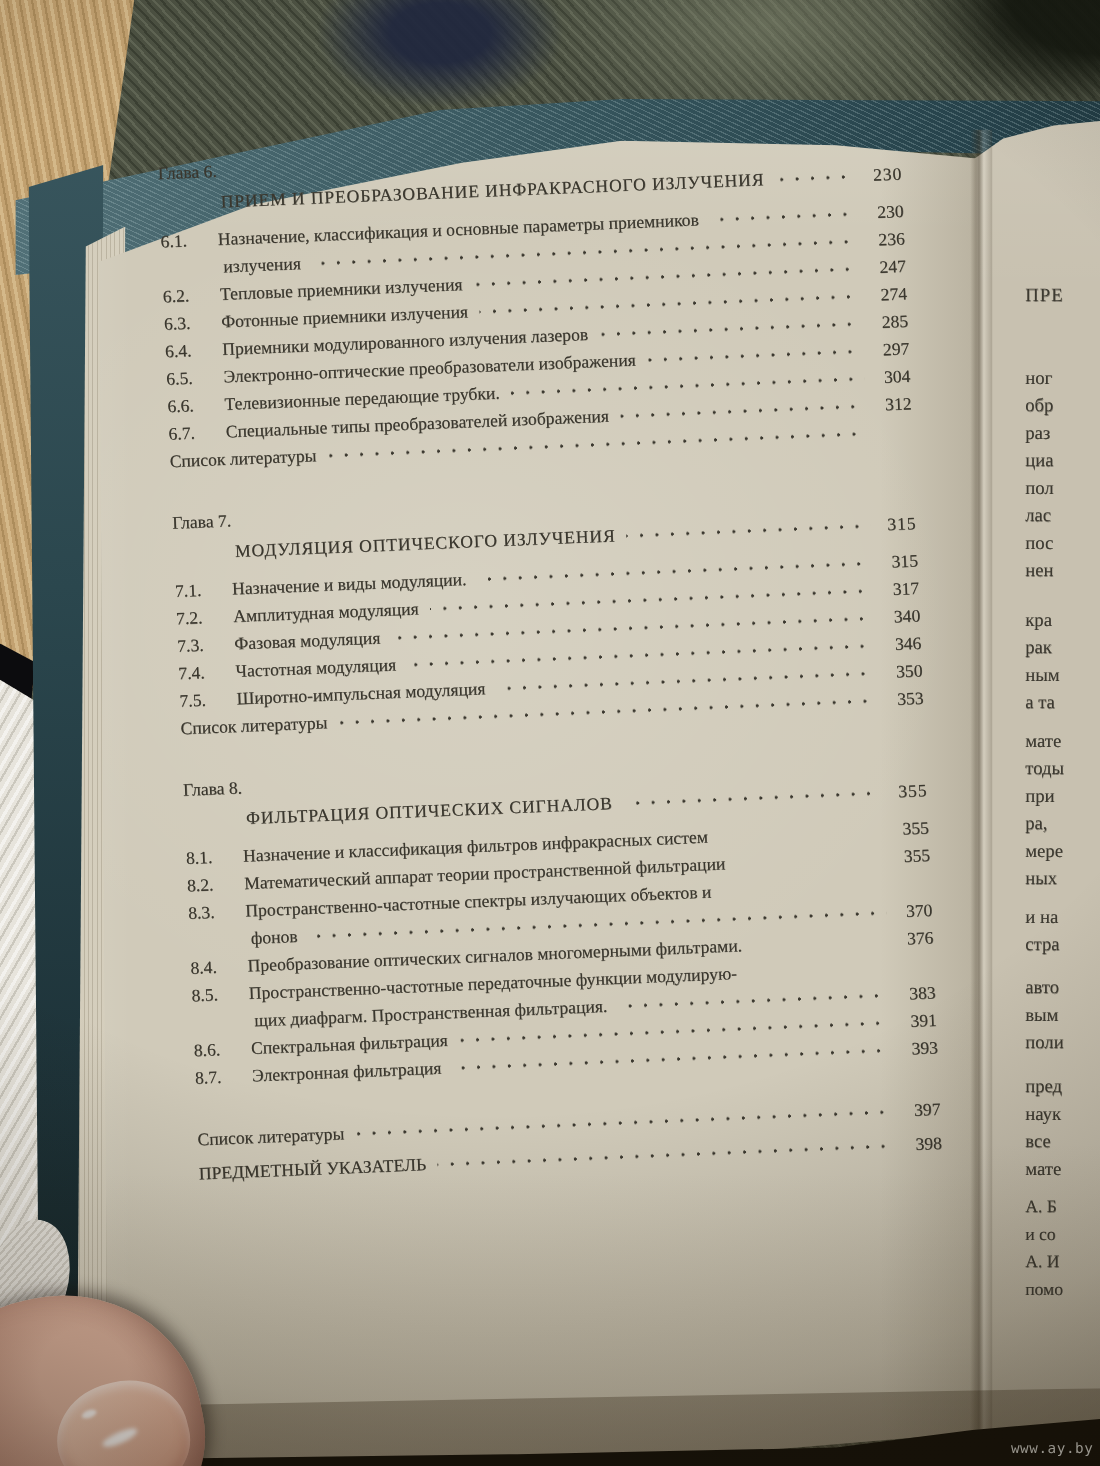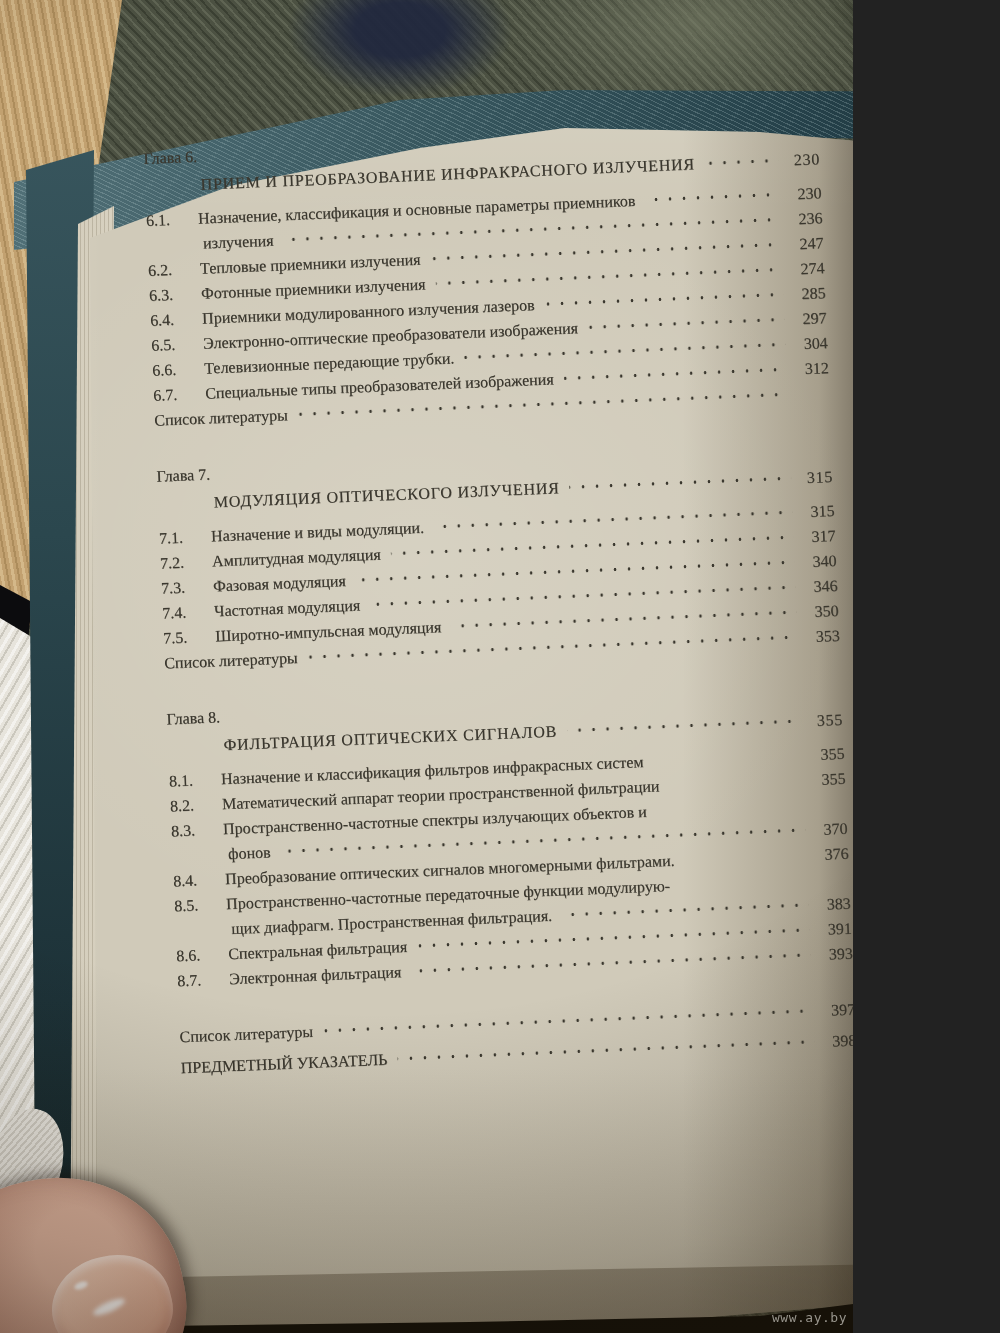--- a/index.html
+++ b/index.html
@@ -1,16 +1,16 @@
 <!DOCTYPE html>
 <html><head>
 <meta charset="utf-8">
 <style>
   html,body{margin:0;padding:0;background:#222;}
-  #canvas{position:relative;width:853px;height:1333px;overflow:hidden;
+  #canvas{position:relative;width:1000px;height:1333px;overflow:hidden;
     font-family:"Liberation Serif","DejaVu Serif",serif;background:#4c5142;}
   .layer{position:absolute;inset:0;}
 
   
   .carpet{
     background:
       radial-gradient(150px 90px at 400px 30px, rgba(33,40,62,.95) 30%, rgba(33,40,62,0) 75%),
       radial-gradient(300px 150px at 700px 20px, rgba(128,134,110,.55), rgba(128,134,110,0) 70%),
       radial-gradient(230px 140px at 1000px 0px, rgba(20,24,16,.95) 35%, rgba(20,24,16,0) 75%),
       repeating-linear-gradient(47deg, rgba(196,202,176,.16) 0 2px, rgba(0,0,0,0) 2px 5px, rgba(18,22,14,.3) 5px 7px, rgba(0,0,0,0) 7px 10px),

